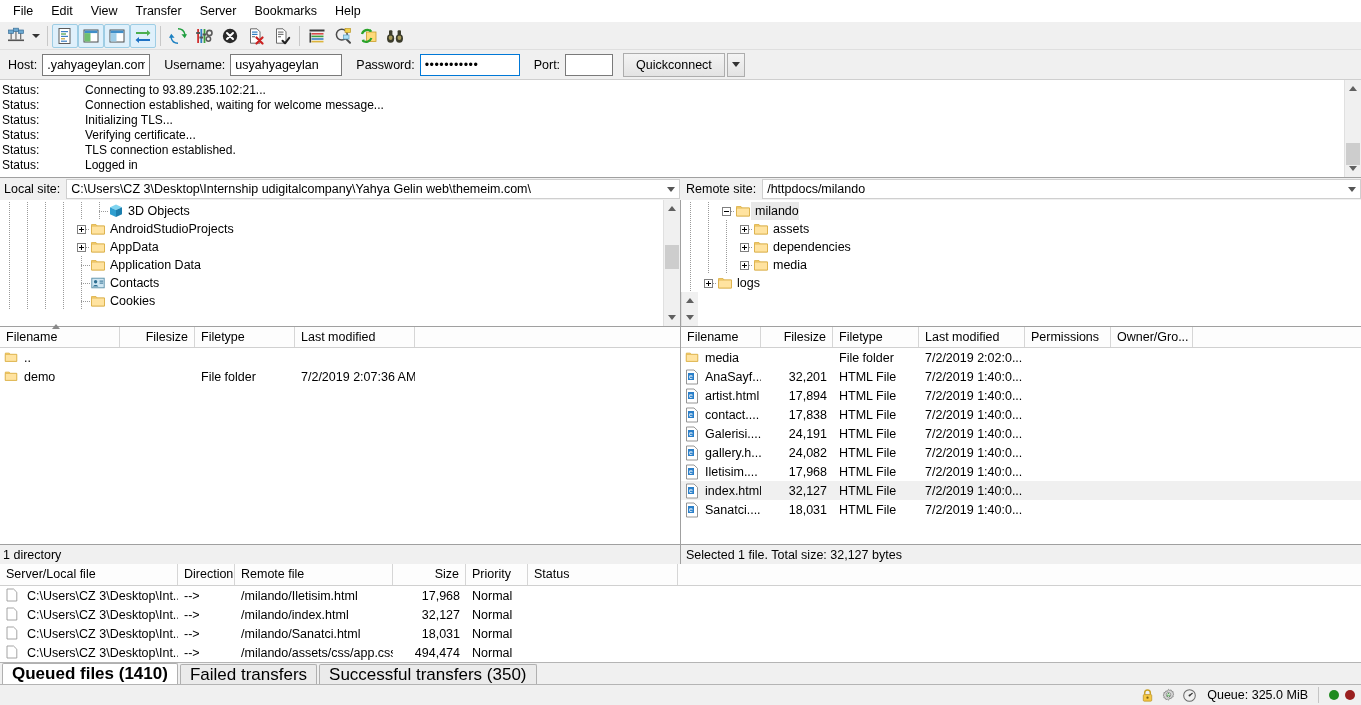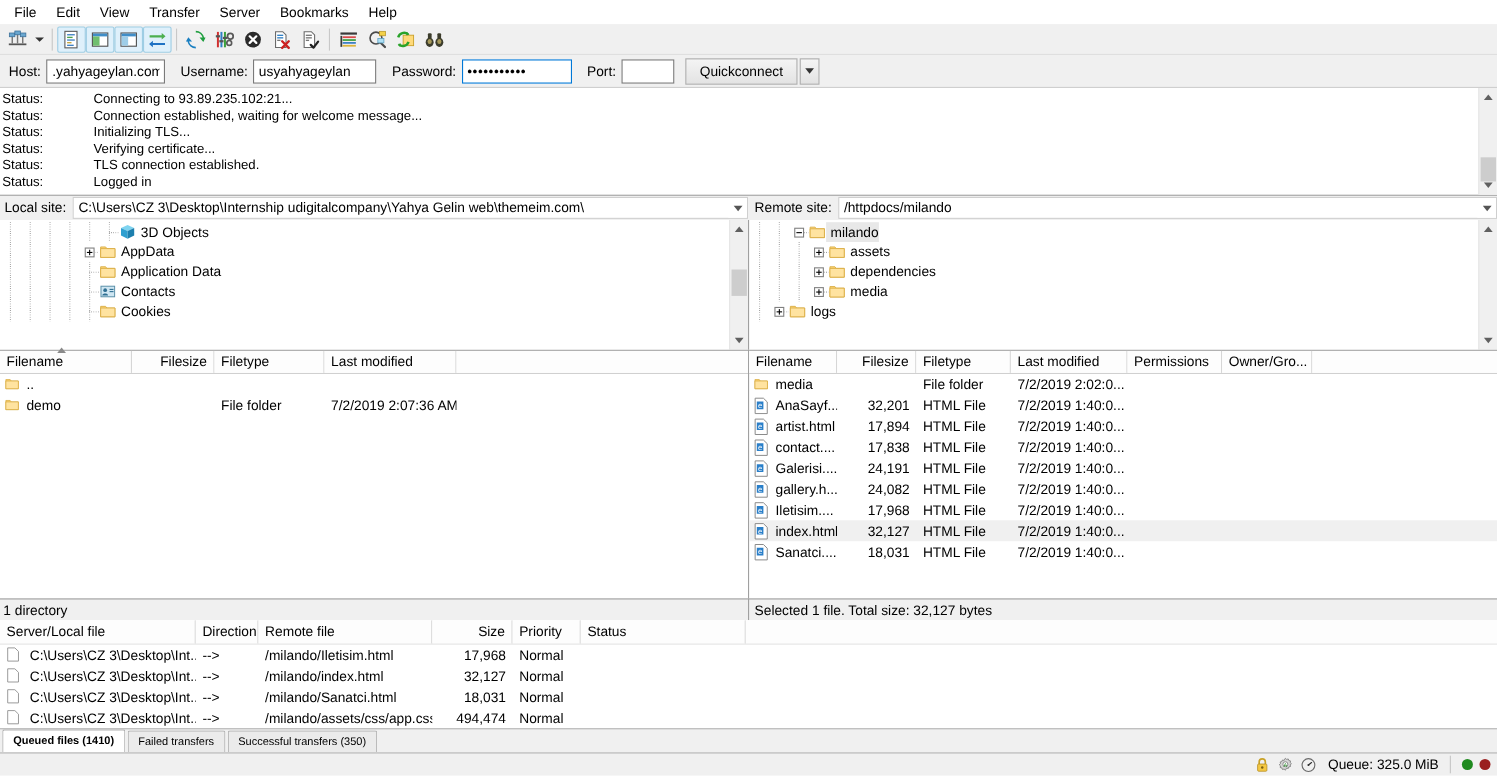--- a/index.html
+++ b/index.html
@@ -200,21 +200,21 @@
   .qcell { padding:0 6px; overflow:hidden; white-space:nowrap; }
   .qcell.num { text-align:right; }
   .qcell.file { display:flex; align-items:center; gap:5px; padding-left:6px; }
 
   
   .tabbar {
     height:22px; flex:0 0 22px; display:flex; align-items:flex-end;
     background:#f0f0f0; padding-left:2px; border-top:1px solid #b4b4b4;
   }
   .tab {
-    height:20px; line-height:19px; padding:0 9px; font-size:10px;
+    height:20px; line-height:19px; padding:0 9px; font-size:17px;
     border:1px solid #b0b0b0; border-bottom:none; background:#ebebeb;
     margin-right:2px; cursor:default; border-radius:2px 2px 0 0;
   }
   .tab.active { background:#fff; font-weight:bold; height:21px; line-height:20px; }
 
   
   .bottombar {
     height:21px; flex:0 0 21px; background:#f0f0f0;
     border-top:1px solid #b4b4b4; display:flex; align-items:center;
     justify-content:flex-end; padding-right:6px; gap:6px; font-size:12.5px;text-align:right;
@@ -454,20 +454,36 @@
           <span class="folder-ico">
             <svg width="16" height="16" viewBox="0 0 16 16">
               <path d="M8 1.5 L14 4.3 L8 7.1 L2 4.3 Z" fill="#7fd4f0"></path>
               <path d="M2 4.3 L8 7.1 L8 14 L2 11.2 Z" fill="#2f9fd0"></path>
               <path d="M14 4.3 L8 7.1 L8 14 L14 11.2 Z" fill="#1d7fae"></path>
             </svg>
           </span>
           <span class="tlabel">3D Objects</span>
         </div>
 
+        <div class="tnode">
+          <div class="guide dots"></div>
+          <div class="guide dots"></div>
+          <div class="guide dots"></div>
+          <div class="guide dots"></div>
+          <div class="exp plus">
+              <span class="box"></span>
+            </div>
+          <span class="folder-ico">
+            <svg width="16" height="16" viewBox="0 0 16 16">
+              <path d="M1.5 3.5 H6 L7.2 5 H14.5 V13 H1.5 Z" fill="#ffd777" stroke="#d9ad44" stroke-width=".8"></path>
+              <path d="M1.5 5 H14.5 V13 H1.5 Z" fill="#ffe3a0" stroke="#d9ad44" stroke-width=".8"></path>
+            </svg>
+          </span>
+          <span class="tlabel">AndroidStudioProjects</span>
+        </div>
 
         <div class="tnode">
           <div class="guide dots"></div>
           <div class="guide dots"></div>
           <div class="guide dots"></div>
           <div class="guide dots"></div>
           <div class="exp plus">
               <span class="box"></span>
             </div>
           <span class="folder-ico">
@@ -534,21 +550,21 @@
           </div>
         <div class="vsb-track">
           <div class="vsb-thumb" style="top:28px;height:24px;"></div>
         </div>
         <div class="vsb-btn down">
             <span class="ar"></span>
           </div>
       </div>
     </div>
 
-    <div class="treepane pane-border-l" style="width:681px;">
+    <div class="treepane pane-border-l" style="width:681px;flex-direction:column;">
       <div class="treepane-inner">
 
         <div class="tnode sel">
           <div class="guide dots"></div>
           <div class="guide dots"></div>
           <div class="exp">
               <span class="box"></span>
             </div>
           <span class="folder-ico">
             <svg width="16" height="16" viewBox="0 0 16 16">

